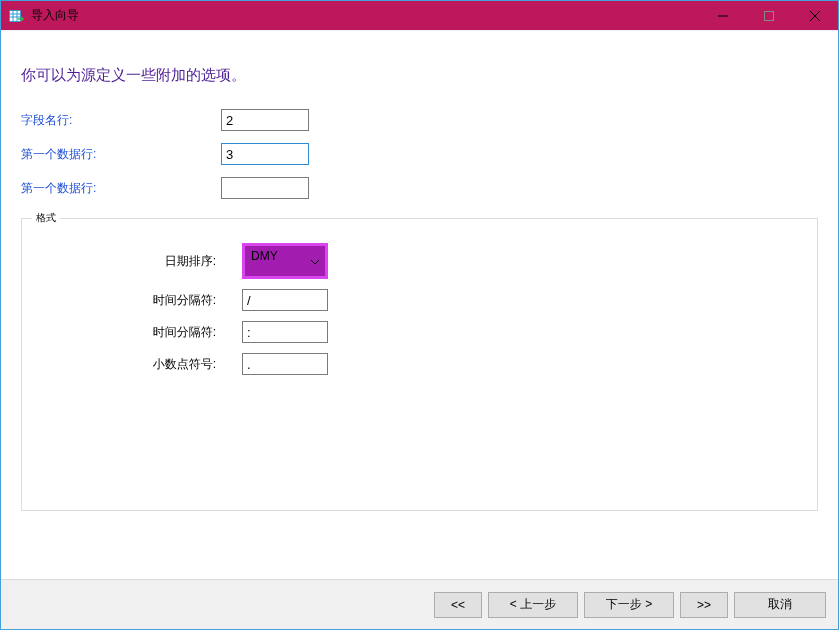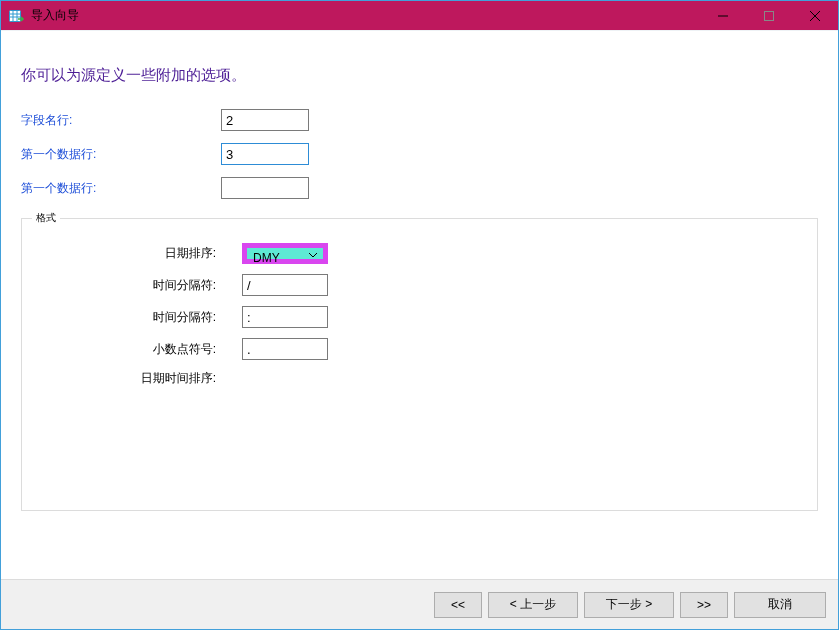--- a/index.html
+++ b/index.html
@@ -90,23 +90,23 @@
   }
   .frow-label {
     width: 210px;
     text-align: right;
     padding-right: 26px;
     font-size: 12px;
   }
   .select-wrap {
     position: relative;
     display: inline-block;
-    height: 21px;
-    border: 5px solid #d946ef;
-    background: #5eead4;
+    height: 36px;
+    border: 3px solid #d946ef;
+    background: #a21caf;
   }
   .select-wrap.sm { width: 86px; }
   .select-wrap.lg { width: 150px; }
   .select-val {
     display: block;
     padding: 3px 20px 0 6px;
     font-size: 12px;
     height: 100%;
   }
   .select-caret {
@@ -228,21 +228,20 @@
       <div class="frow-label">时间分隔符:</div>
       <input class="ftext" value=":" style="">
     </div>
 
     <div class="frow">
       <div class="frow-label">小数点符号:</div>
       <input class="ftext" value="." style="">
     </div>
 
     <div class="frow">
-      <div class="frow-label">日期时间排序:</div>
     </div>
 
   </fieldset>
 </div>
 
 <div class="footer">
   <button class="btn">&lt;&lt;</button>
   <button class="btn wide">&lt; 上一步</button>
   <button class="btn wide">下一步 &gt;</button>
   <button class="btn">&gt;&gt;</button>

